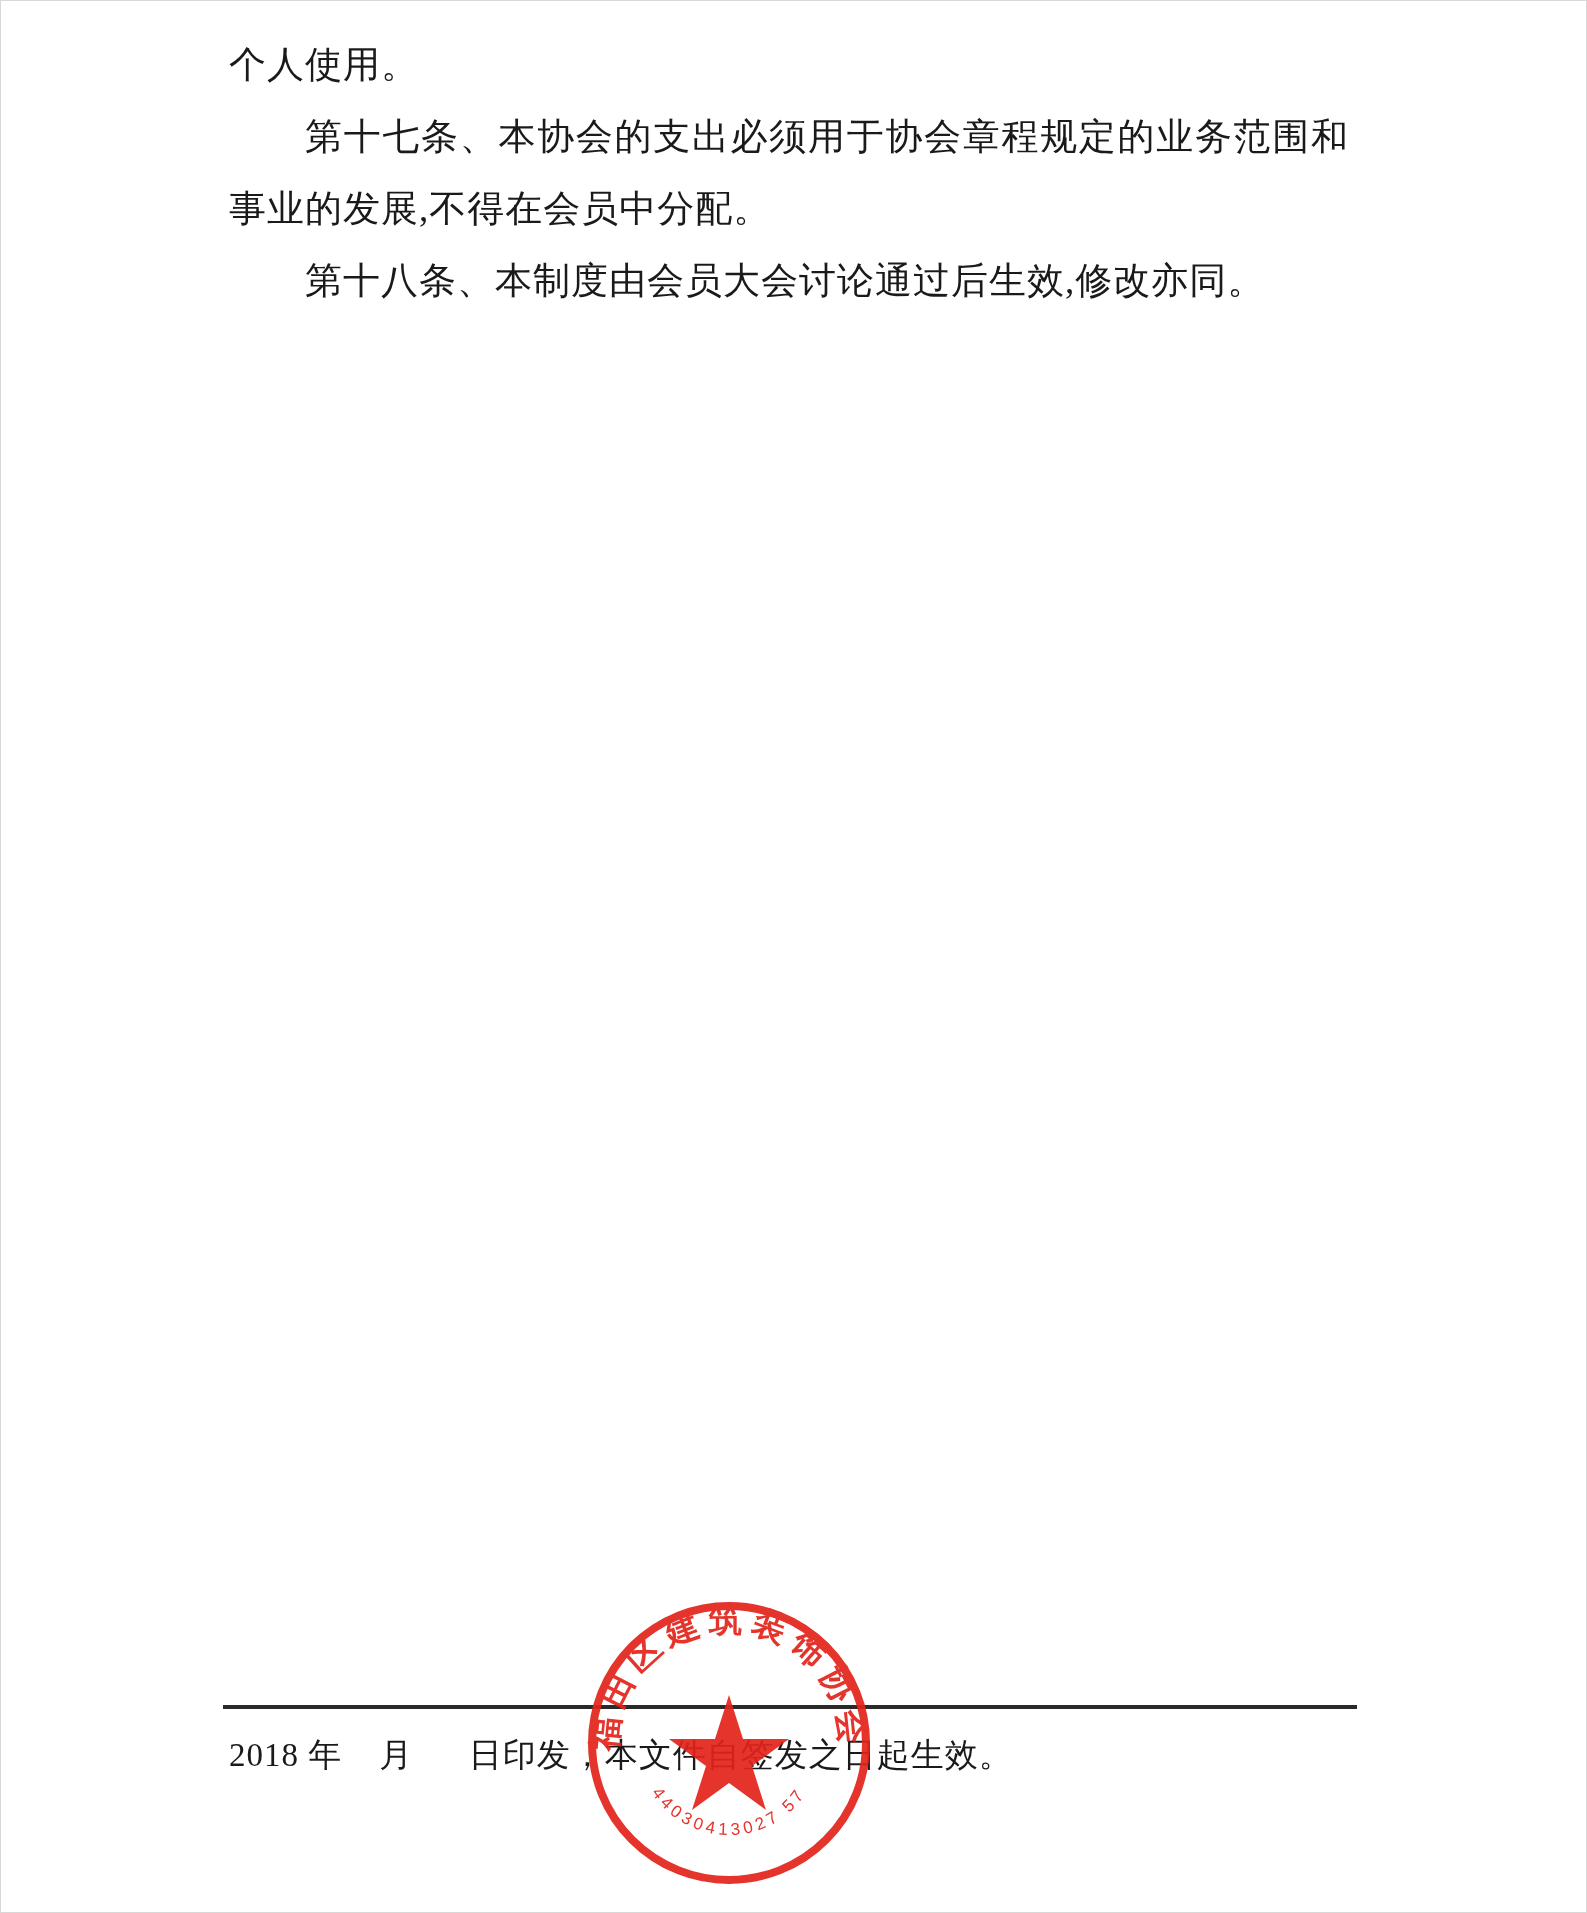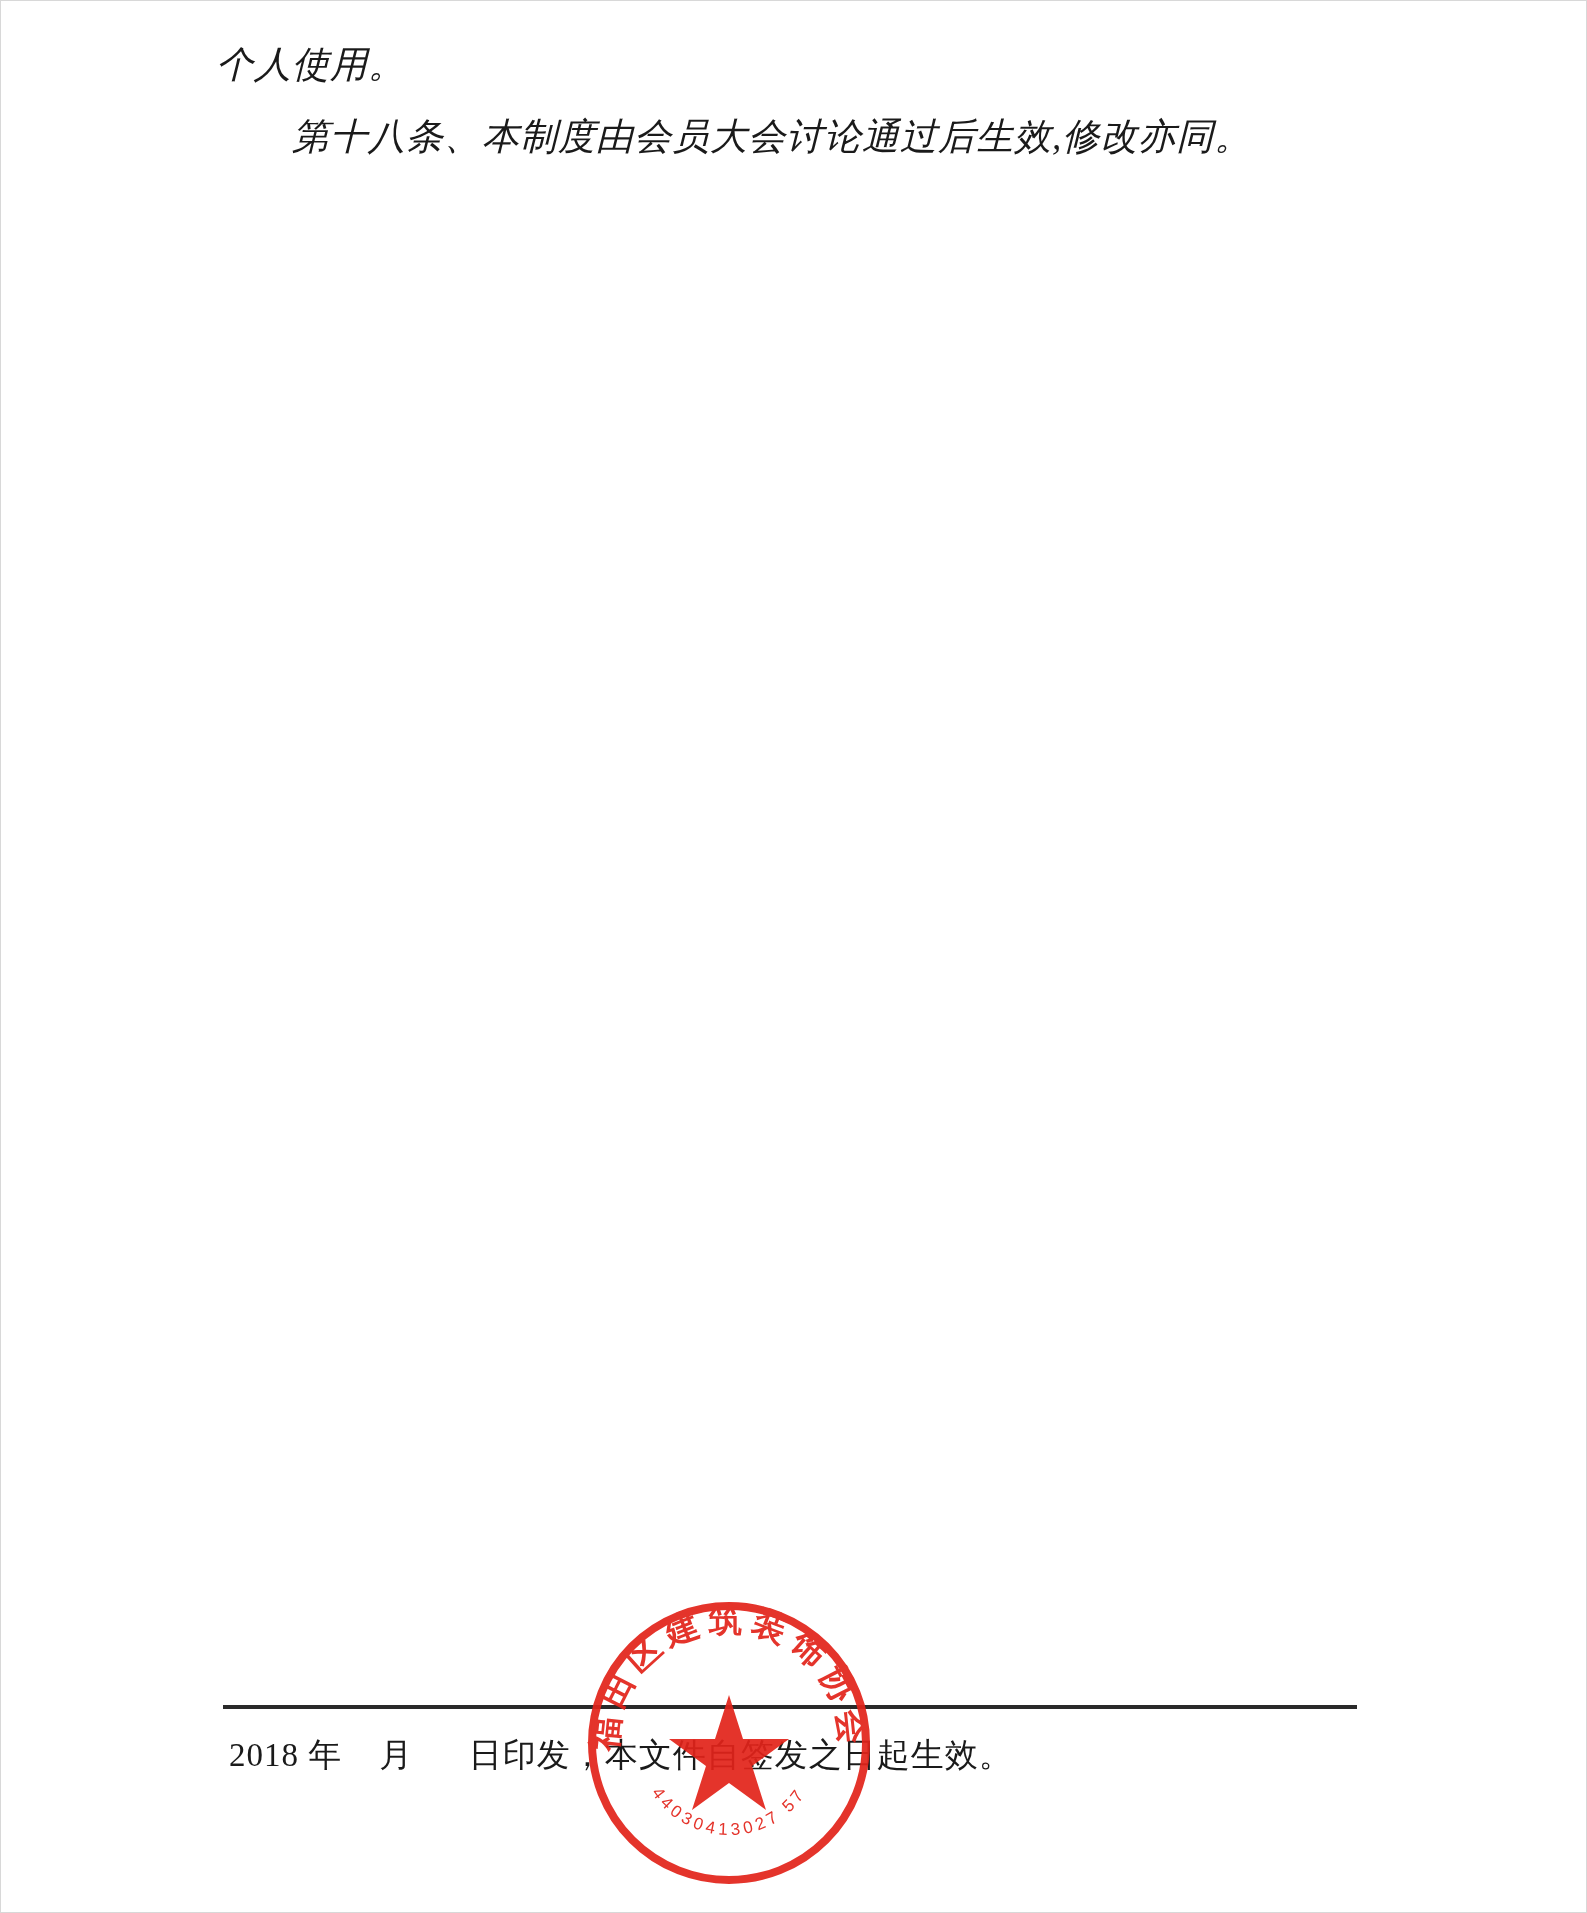--- a/index.html
+++ b/index.html
@@ -13,24 +13,23 @@
     height: 1913px;
     background: #ffffff;
     border: 1px solid #d8d8d8;
     box-sizing: border-box;
     overflow: hidden;
     font-family: "Liberation Serif", "DejaVu Serif", serif;
     color: #1a1a1a;
   }
   .doc-body {
     position: absolute;
-    left: 215px;
+    left: 228px;
     top: 28px;
     width: 1120px;
-    font-style: italic;
   }
   .para {
     font-size: 37px;
     line-height: 72px;
     letter-spacing: 1px;
     text-align: justify;
     text-justify: inter-ideograph;
     margin: 0 0 0 0;
     white-space: pre-wrap;
   }
@@ -71,20 +70,21 @@
     opacity: 0.92;
   }
 </style>
 </head>
 <body>
 
 <div class="page">
 
   <div class="doc-body">
     <p class="para">个人使用。</p>
+    <p class="para indent">第十七条、本协会的支出必须用于协会章程规定的业务范围和事业的发展,不得在会员中分配。</p>
     <p class="para indent">第十八条、本制度由会员大会讨论通过后生效,修改亦同。</p>
   </div>
 
   <div class="footer-rule"></div>
 
   <div class="footer-line">2018 年    月      日印发，本文件自签发之日起生效。</div>
 
   <div class="seal">
     <svg viewBox="0 0 290 290" xmlns="http://www.w3.org/2000/svg">
       <defs>

